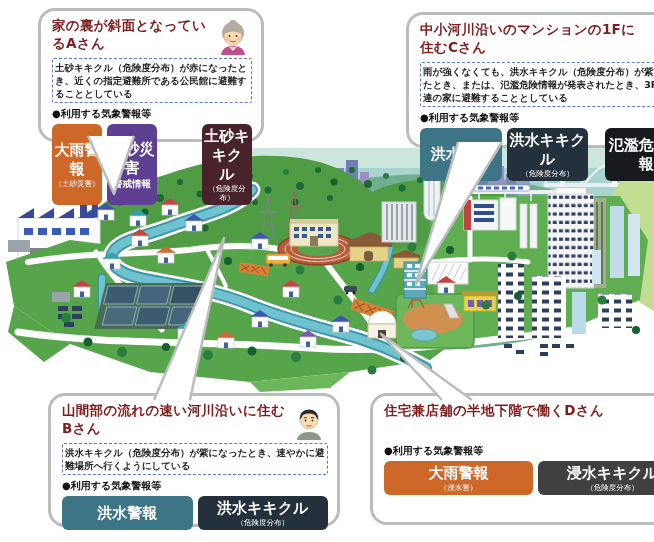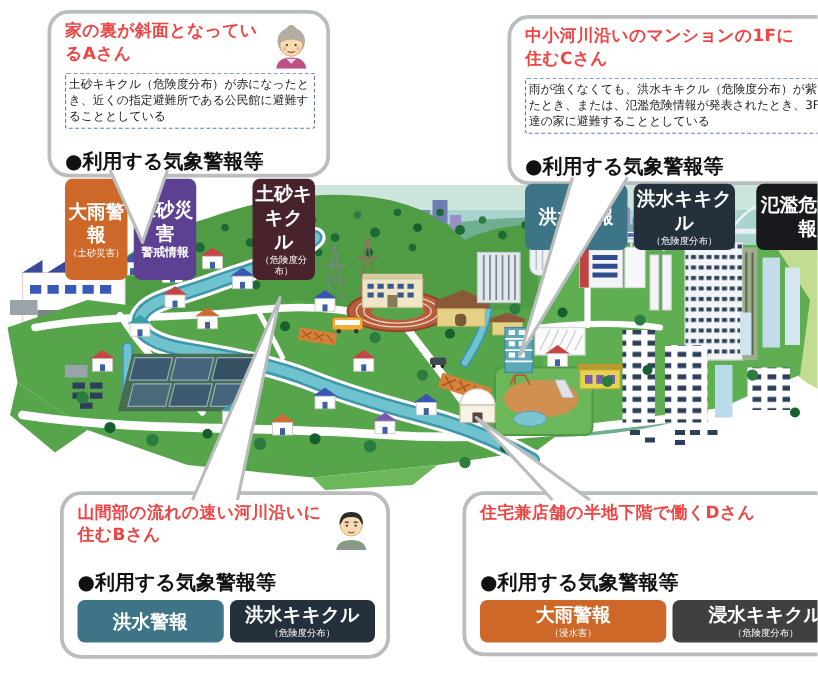--- a/index.html
+++ b/index.html
@@ -11,31 +11,31 @@
   svg.layer{position:absolute;left:0;top:0;width:654px;height:542px;}
   #map-layer{z-index:1;}
   #tail-layer{z-index:3;pointer-events:none;}
   .callout{
     position:absolute;z-index:2;box-sizing:border-box;
     background:#ffffff;border:3px solid #b9bdbd;border-radius:17px;
     padding:6px 9px 5px 11px;
   }
   #box-a{left:38px;top:8px;width:226px;height:134px;}
   #box-c{left:406px;top:12px;width:293px;height:136px;}
-  #box-b{left:48px;top:393px;width:264px;height:134px;}
+  #box-b{left:48px;top:393px;width:292px;height:134px;}
   #box-d{left:370px;top:393px;width:329px;height:132px;}
   .title-row{display:flex;align-items:flex-start;gap:4px;}
-  .title{flex:1;font-weight:bold;font-size:13.5px;line-height:1.3;color:#ef4444;letter-spacing:.3px;}
+  .title{flex:1;font-weight:bold;font-size:13.5px;line-height:1.3;color:#7f1d1d;letter-spacing:.3px;}
   .avatar{width:38px;height:38px;flex:none;}
   .desc{
     border:1.5px dashed #5b79c8;border-radius:2px;
     padding:2px 2px;margin-top:3px;
-    font-size:9.5px;line-height:1.38;color:#222;
+    font-size:9.5px;line-height:1.38;color:#222;font-weight:bold;
   }
-  .alerts-head{margin-top:16px;font-size:16px;font-weight:bold;color:#111;}
+  .alerts-head{margin-top:4px;font-size:10px;font-weight:bold;color:#111;}
   .tags{display:flex;gap:5px;margin-top:3px;}
   .tag{
     flex:1;border-radius:6px;color:#fff;text-align:center;
     padding:3px 2px;min-height:24px;
     display:flex;flex-direction:column;justify-content:center;
   }
   .tag .lbl{font-size:15px;font-weight:bold;line-height:1.25;}
   .tag .sub{font-size:7.5px;line-height:1.2;}
   .tag .sub.big{font-size:9.5px;font-weight:bold;}
   .tag .sub:empty{display:none;}
@@ -531,20 +531,21 @@
     <svg class="avatar" viewBox="0 0 38 38">
       <path d="M7,38 Q8,30 19,30 Q30,30 31,38 Z" fill="#8a9a86"></path>
       <circle cx="19" cy="18" r="8.8" fill="#f8dcb0" stroke="#caa06c" stroke-width="0.6"></circle>
       <path d="M9.5,18 Q9.5,7.5 19,7.5 Q28.5,7.5 28.5,18 L26.5,15.5 Q25.5,11.5 19,11.5 Q12.5,11.5 11.5,15.5 Z" fill="#2c2c2c"></path>
       <circle cx="15.5" cy="18.5" r="0.9" fill="#333"></circle>
         <circle cx="22.5" cy="18.5" r="0.9" fill="#333"></circle>
       <path d="M13.8,15.7 L17,15.7 M21,15.7 L24.2,15.7" stroke="#2c2c2c" stroke-width="0.9"></path>
       <path d="M16.5,23.5 Q19,25 21.5,23.5" stroke="#a05a4a" stroke-width="1" fill="none"></path>
     </svg>
   </div>
+  <div class="desc">洪水キキクル（危険度分布）が紫になったとき、速やかに避難場所へ行くようにしている</div>
   <div class="alerts-head">●利用する気象警報等</div>
   <div class="tags">
     <div class="tag" style="background: rgb(61, 116, 134);">
       <div class="lbl">洪水警報</div>
 
     </div>
     <div class="tag" style="background: rgb(37, 48, 61);">
       <div class="lbl">洪水キキクル</div>
       <div class="sub">（危険度分布）</div>
     </div>

